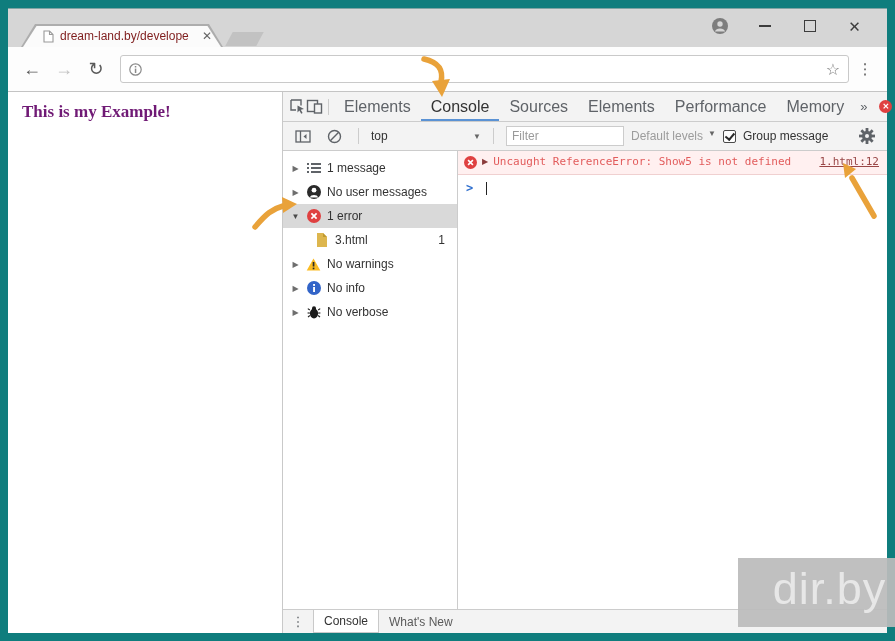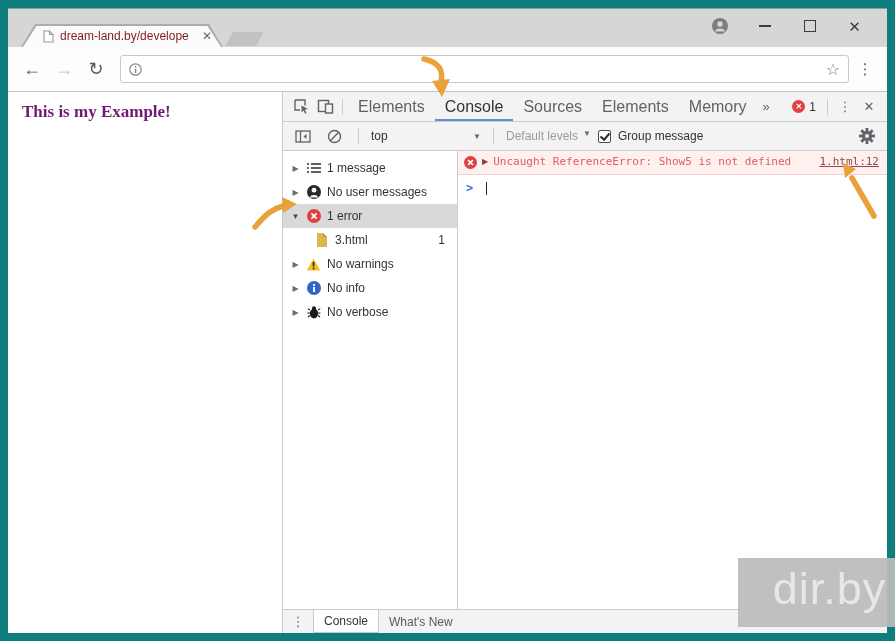--- a/index.html
+++ b/index.html
@@ -195,20 +195,21 @@
           <svg width="17" height="15" viewBox="0 0 17 15">
             <rect x="1.5" y="1.5" width="10" height="11" fill="none" stroke="#5f6368" stroke-width="1.4"></rect>
             <rect x="8.5" y="5" width="7" height="9" fill="#f3f3f3" stroke="#5f6368" stroke-width="1.4"></rect>
           </svg>
         </div>
         <div class="vdiv"></div>
         <div class="dt-tab">Elements</div>
         <div class="dt-tab active">Console</div>
         <div class="dt-tab">Sources</div>
         <div class="dt-tab">Elements</div>
+        <div class="dt-tab">Performance</div>
         <div class="dt-tab">Memory</div>
         <div class="dt-more">»</div>
         <div class="spacer"></div>
         <div class="err-badge">
           <span class="err-circle">✕</span>
           <span>1</span>
         </div>
         <div class="vdiv"></div>
         <div class="dt-close"><span>⋮</span></div>
         <div class="dt-close"><span>✕</span></div>
@@ -227,20 +228,21 @@
             <circle cx="7.5" cy="7.5" r="6" fill="none" stroke="#5f6368" stroke-width="1.4"></circle>
             <line x1="3.3" y1="11.7" x2="11.7" y2="3.3" stroke="#5f6368" stroke-width="1.4"></line>
           </svg>
         </div>
         <div class="vdiv"></div>
         <div class="ctx-select">
           <span>top</span>
           <span class="dd-arrow">▼</span>
         </div>
         <div class="vdiv"></div>
+        <input class="filter-input" placeholder="Filter" style="">
         <div class="levels">
           <span>Default levels</span>
           <span class="dd-arrow">▼</span>
         </div>
         <span class="checkbox">
               <span class="tick"></span>
             </span>
         <span class="group-label">Group message</span>
         <div class="spacer"></div>
         <div class="dt-iconbtn">

